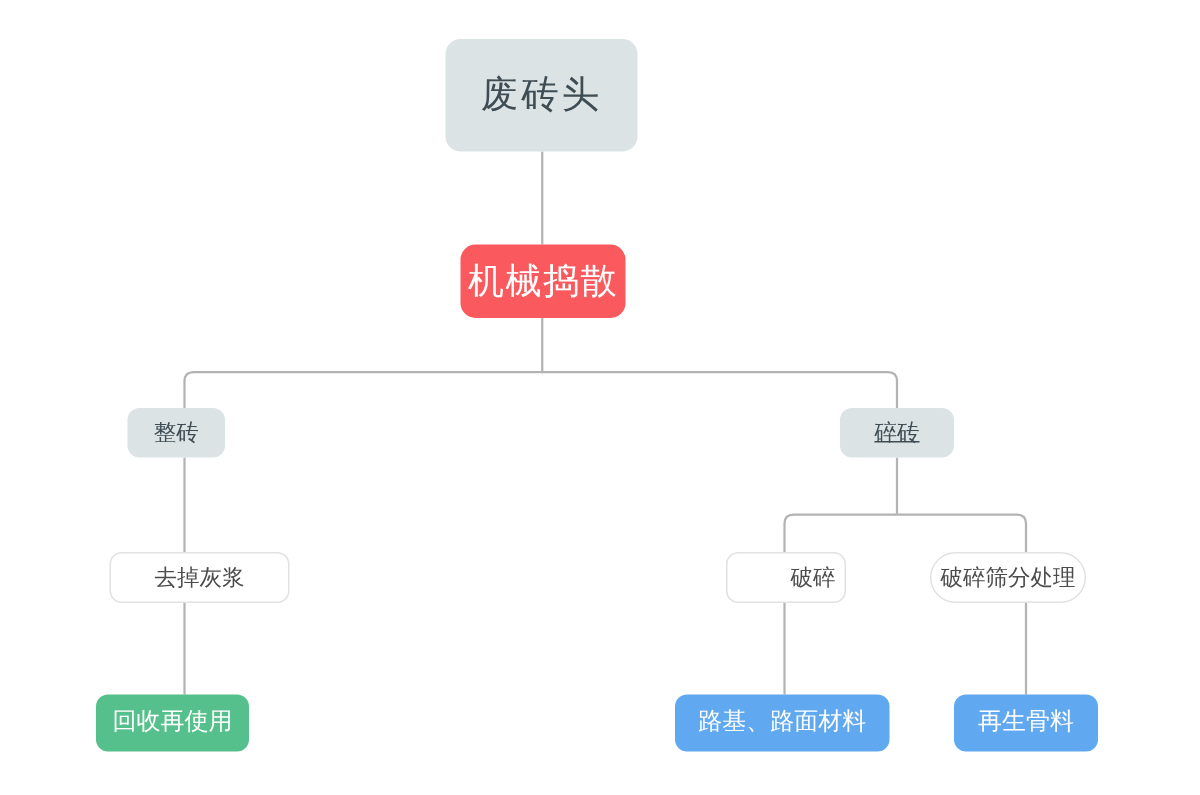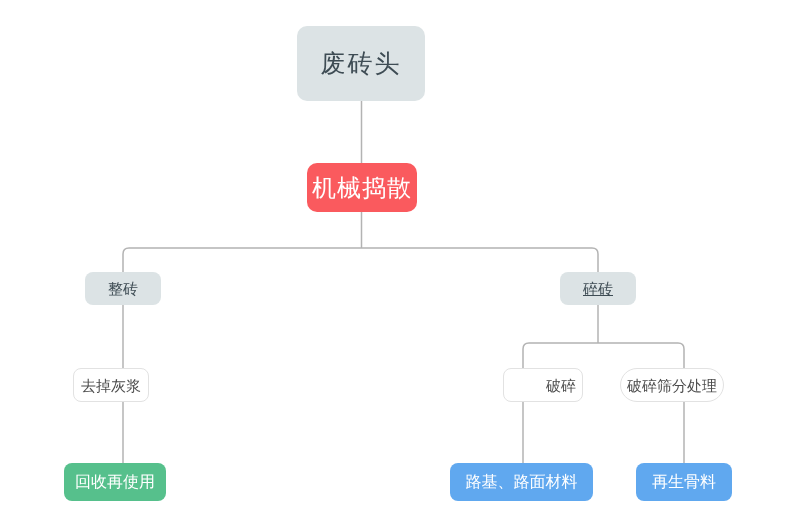--- a/index.html
+++ b/index.html
@@ -52,32 +52,32 @@
     font-size: 24px;
     letter-spacing: 1px;
   }
   .node-gray-sm {
     height: 33px;
     background: var(--node-gray-bg);
     color: var(--node-dark-text);
     border-radius: 8px;
     font-size: 15px;
   }
-  .node-whole { left: 85px;  top: 272px; width: 76px; }
+  .node-whole { left: 85px;  top: 272px; width: 65px; }
   .node-broken { left: 560px; top: 272px; width: 76px; text-decoration: underline; }
   .node-white {
     height: 34px;
     background: #ffffff;
     border: 1px solid var(--node-white-border);
     color: var(--node-white-text);
     border-radius: 8px;
     font-size: 15px;
   }
-  .node-mortar { left: 73px;  top: 368px; width: 76px; }
-  .node-crush  { left: 503px; top: 368px; width: 80px; padding-left: 36px; }
+  .node-mortar { left: 73px;  top: 368px; width: 120px; }
+  .node-crush  { left: 484px; top: 368px; width: 80px; padding-left: 36px; }
   .node-screen { left: 620px; top: 368px; width: 104px; border-radius: 17px; }
   .node-green {
     left: 64px; top: 463px;
     width: 102px; height: 38px;
     background: var(--node-green-bg);
     color: var(--node-light-text);
     border-radius: 8px;
     font-size: 16px;
   }
   .node-blue {

